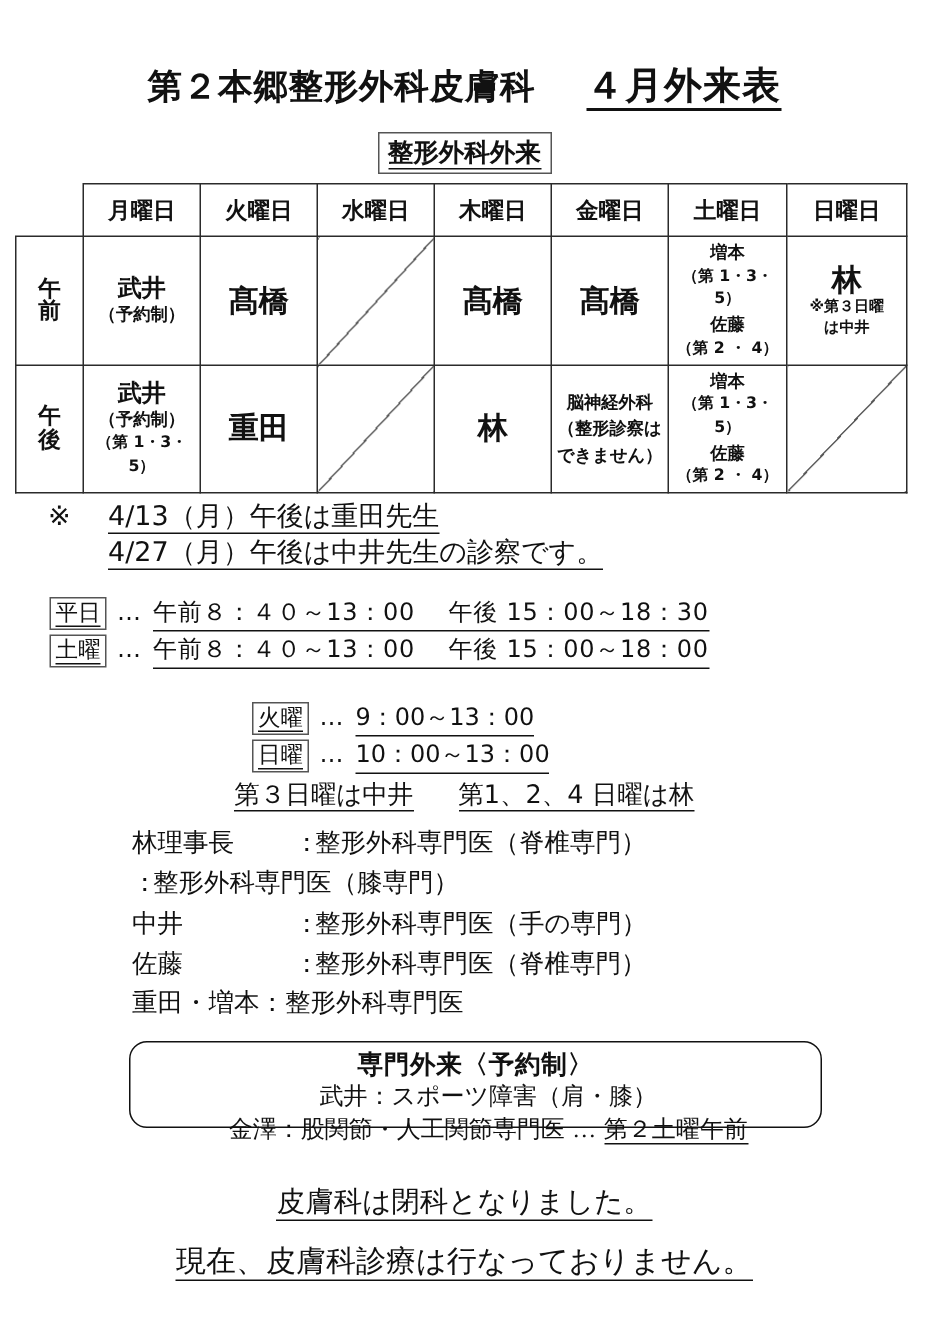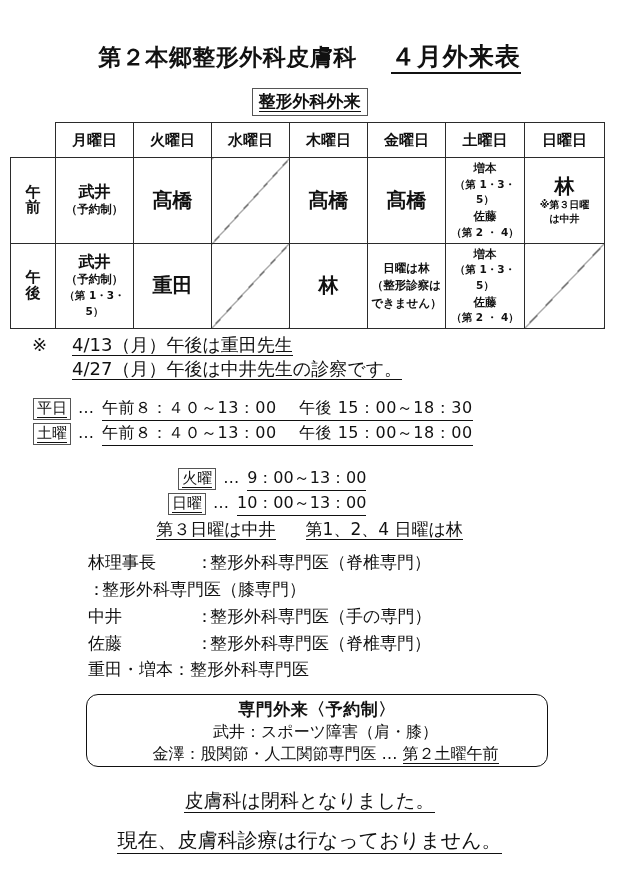--- a/index.html
+++ b/index.html
@@ -139,21 +139,21 @@
     font-size: 16px;
     line-height: 1.45;
   }
   .hours-b {
     position: absolute;
     top: 466px;
     left: 168px;
     font-size: 16px;
     line-height: 1.45;
   }
-  .hline { display: flex; align-items: baseline; white-space: nowrap; justify-content: flex-end; }
+  .hline { display: flex; align-items: baseline; white-space: nowrap; }
   .tagbox {
     display: inline-block;
     border: 1px solid #555;
     padding: 0px 3px 1px 3px;
     font-size: 15px;
     line-height: 1.25;
   }
   .tagbox span { border-bottom: 1px solid #111; }
   .dots { margin: 0 7px; letter-spacing: 1px; }
   .hval { border-bottom: 1.5px solid #111; padding-bottom: 1px; }
@@ -183,24 +183,25 @@
   .dname { width: 108px; display: inline-block; }
   .dname.wide { width: auto; }
   .dsep { width: 14px; display: inline-block; }
 
   
   .spec-box {
     position: absolute;
     top: 694px;
     left: 86px;
     width: 462px;
-    height: 73px;
+    height: 58px;
     border: 1.5px solid #111;
     border-radius: 12px;
     box-sizing: border-box;
+    font-family: Liberation Serif, serif;
   }
   .spec-title {
     text-align: center;
     font-size: 17px;
     font-weight: 700;
     margin-top: 3px;
     letter-spacing: 0.5px;
   }
   .spec-line {
     font-size: 16px;
@@ -313,21 +314,21 @@
           <div class="cell-sub-sm">（第 1・3・5）</div>
         </td>
         <td>
           <div class="cell-name-lg">重田</div>
         </td>
         <td class="slash"></td>
         <td>
           <div class="cell-name-lg">林</div>
         </td>
         <td class="stack">
-          <div class="cell-sub">日曜は林</div>
+          <div class="cell-sub">脳神経外科</div>
           <div class="cell-sub">（整形診察は</div>
           <div class="cell-sub">できません）</div>
         </td>
         <td class="stack">
           <div class="cell-multi">増本</div>
           <div class="cell-sub-sm">（第 1・3・5）</div>
           <div class="cell-multi">佐藤</div>
           <div class="cell-sub-sm">（第 2 ・ 4）</div>
         </td>
         <td class="slash"></td>

